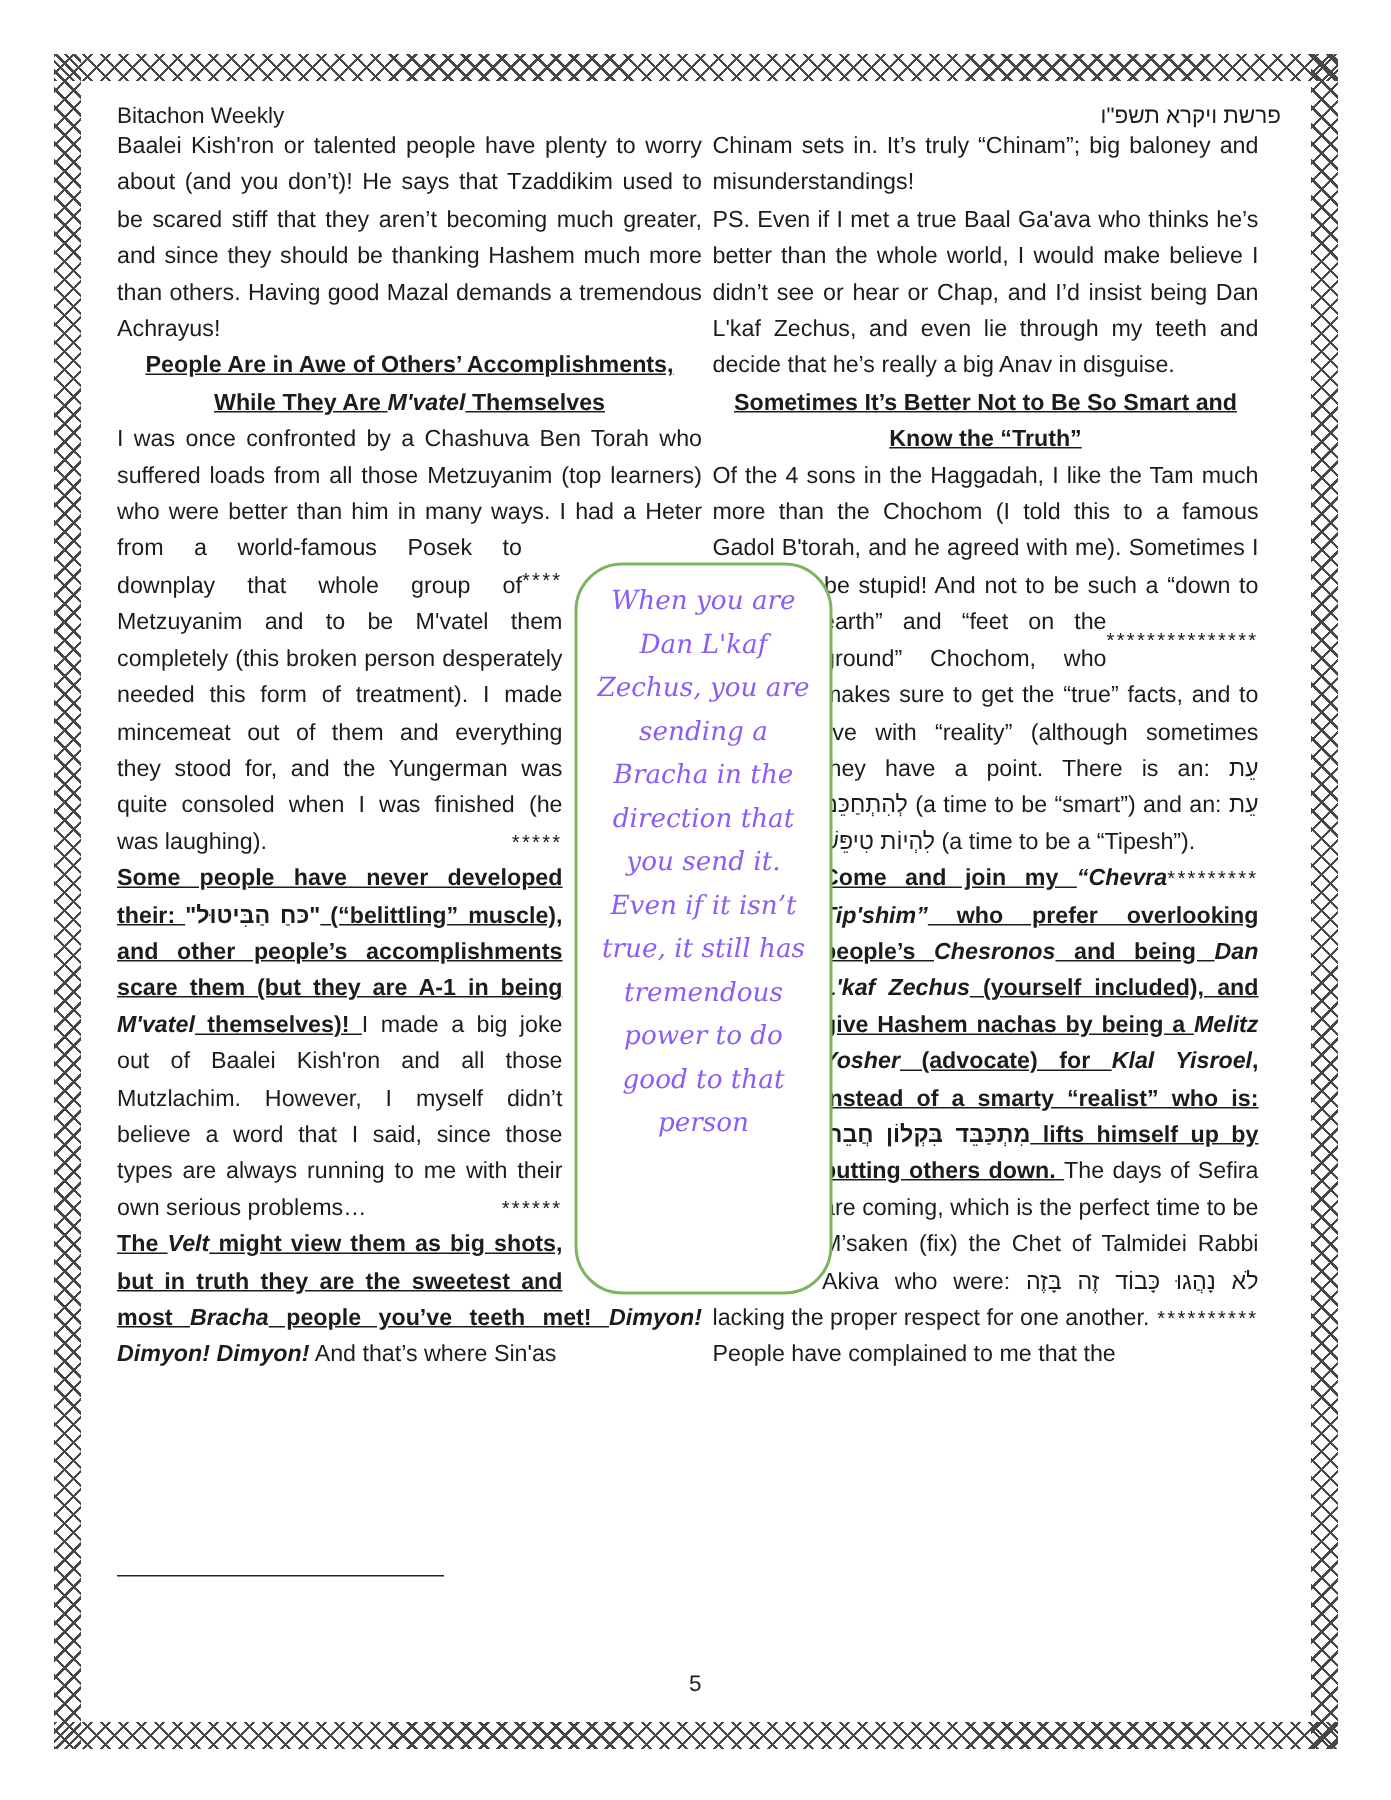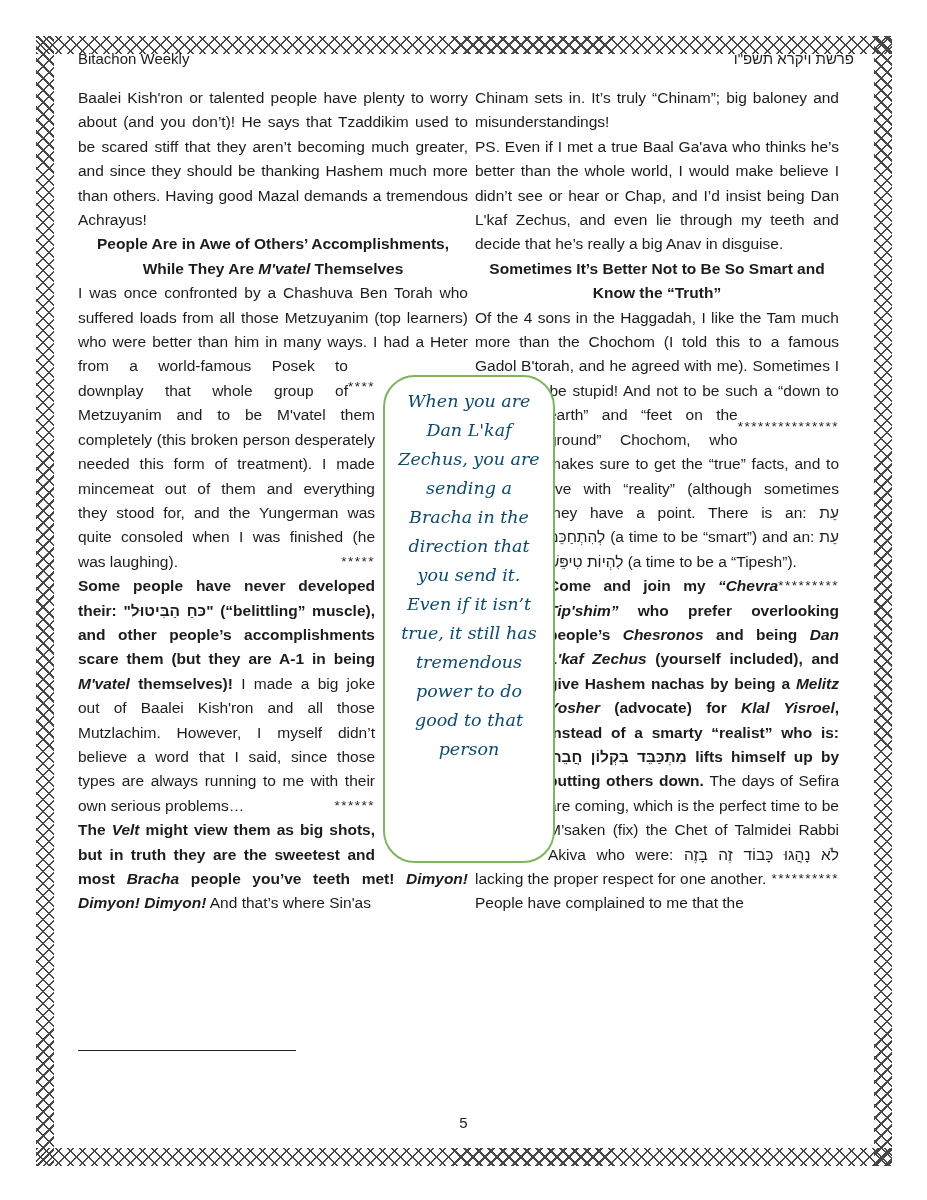--- a/index.html
+++ b/index.html
@@ -13,49 +13,49 @@
     background:
       repeating-linear-gradient(45deg,#474747 0 1.6px,transparent 1.6px 8.5px),
       repeating-linear-gradient(135deg,#474747 0 1.6px,transparent 1.6px 8.5px);
   }
   .lat-top{left:36px;top:36px;width:856px;height:18px;}
   .lat-bottom{left:36px;top:1148px;width:856px;height:18px;}
   .lat-left{left:36px;top:36px;width:18px;height:1130px;}
   .lat-right{left:874px;top:36px;width:18px;height:1130px;}
 
   .content{position:absolute;left:78px;top:50px;width:776px;}
-  .header-row{display:flex;justify-content:space-between;align-items:flex-start;height:36px;font-size:15px;}
+  .header-row{display:flex;justify-content:space-between;align-items:flex-end;height:36px;font-size:15px;}
   .header-right{direction:rtl;}
 
   .cols{display:flex;align-items:flex-start;}
   .col{font-size:15.5px;line-height:24.4px;text-align:justify;}
   .col p{margin:0;padding:0;}
   .col-left{width:390px;}
   .col-right{width:364px;margin-left:7px;}
   .center-head{text-align:center;font-weight:bold;}
 
   
   .strut-r{float:right;width:0;height:289px;}
   .spacer-r{float:right;clear:right;width:93px;height:484px;}
   .strut-l{float:left;width:0;height:329px;}
   .spacer-l{float:left;clear:left;width:73px;height:445px;}
 
   .run-i{}
-  .run-b{font-weight:bold;}
+  .run-b{font-weight:bold;text-decoration:underline;}
   .run-bi{font-weight:bold;font-style:italic;}
   .run-he{direction:rtl;unicode-bidi:isolate;}
   .run-heb{direction:rtl;unicode-bidi:isolate;font-weight:bold;}
   .run-ast{float:right;font-size:13.5px;letter-spacing:1.5px;}
 
   .quote-box{
     position:absolute;left:383px;top:375px;width:172px;height:488px;
     box-sizing:border-box;border:2px solid #7eb45e;border-radius:32px;
     padding:10px 8px;background:#ffffff;
     font-family:"DejaVu Serif",serif;font-style:italic;
-    font-size:17.5px;line-height:29px;text-align:center;color:#0c4a6e;
+    font-size:17.5px;line-height:29px;text-align:center;color:#8b5cf6;
     overflow:hidden;
   }
 
   .footnote{position:absolute;left:78px;top:1050px;width:776px;}
   .footnote-rule{width:218px;height:0;border-top:1.6px solid #222222;margin-bottom:7px;}
   .footnote-text{direction:rtl;text-align:justify;font-size:15px;line-height:23px;}
   .page-num{position:absolute;left:0;right:0;top:1114px;text-align:center;font-size:15px;}
 </style>
 </head>
 <body>

